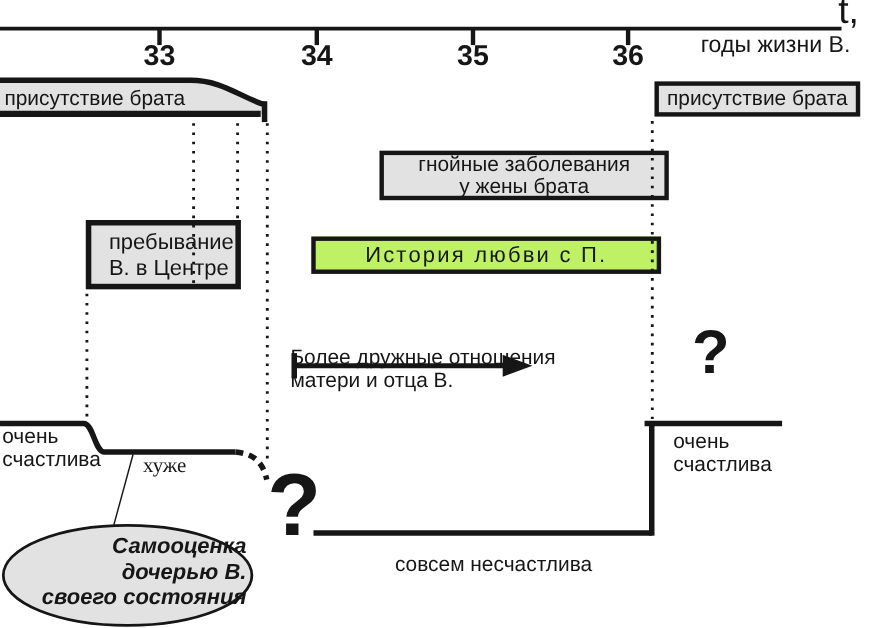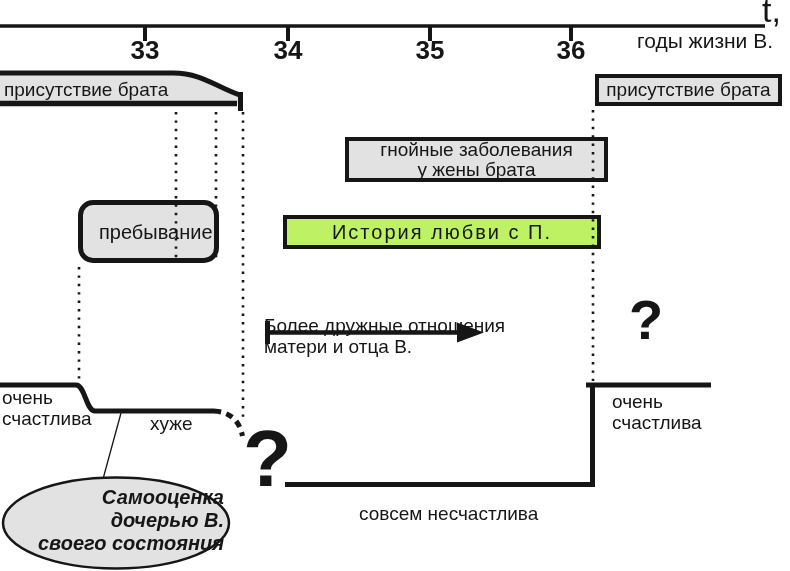--- a/index.html
+++ b/index.html
@@ -15,26 +15,26 @@
     border:4px solid #161616; display:flex; flex-direction:column;
     align-items:center; justify-content:center; text-align:center;
   }
   .t-label      { left:762px; top:-9px;  font-size:34px; }
   .axis-caption { left:637px; top:29px;  font-size:21px; }
   .tick-num     { top:36px; transform:translateX(-50%); font-size:26px; font-weight:bold; }
   .band-label   { left:4px;  top:79px;  font-size:19px; }
   .box-brother-right { left:595px; top:74px;  width:187px; height:32px; font-size:19px; }
   .box-disease  { left:345px; top:137px; width:263px; height:45px; font-size:19px; line-height:20px; }
   .box-center   { left:78px;  top:200px; width:141px; height:63px; border-width:5px;
-                  align-items:flex-start; padding-left:16px; font-size:20px; line-height:24px; text-align:left;border-radius:15px; }
+                  align-items:flex-start; padding-left:16px; font-size:20px; line-height:24px; text-align:left; }
   .box-love     { left:283px; top:215px; width:318px; height:34px; background:#bef264;
                   font-size:20px; font-weight:normal; letter-spacing:2px; }
   .relations    { left:264px; top:283px; font-size:19px; line-height:21px;margin-top:32px; }
   .happy-left   { left:2px;   top:387px; font-size:19px; line-height:21px; }
-  .worse        { left:150px; top:413px; font-size:19px; }
+  .worse        { left:130px; top:413px; font-size:19px;font-family:Liberation Serif, serif; }
   .happy-right  { left:612px; top:391px; font-size:19px; line-height:21px; }
   .unhappy      { left:359px; top:503px; font-size:19px; }
   .q-gap        { left:243px; top:423px; font-size:80px; line-height:72px; font-weight:bold; }
   .q-right      { left:629px; top:294px; font-size:56px; line-height:52px; font-weight:bold; }
   .ellipse-text { left:8px; top:486px; width:216px; text-align:right;
                   font-size:20px; line-height:23px; font-weight:bold; font-style:italic; }
 </style>
 </head>
 <body>
 
@@ -89,20 +89,21 @@
     <span>присутствие брата</span>
   </div>
 
   <div class="box box-disease">
     <span>гнойные заболевания</span>
     <span>у жены брата</span>
   </div>
 
   <div class="box box-center">
     <span>пребывание</span>
+    <span>В. в Центре</span>
   </div>
 
   <div class="box box-love">
     <span>История любви с П.</span>
   </div>
 
   <div class="label relations">
     <div>Более дружные отношения</div>
     <div>матери и отца В.</div>
   </div>

